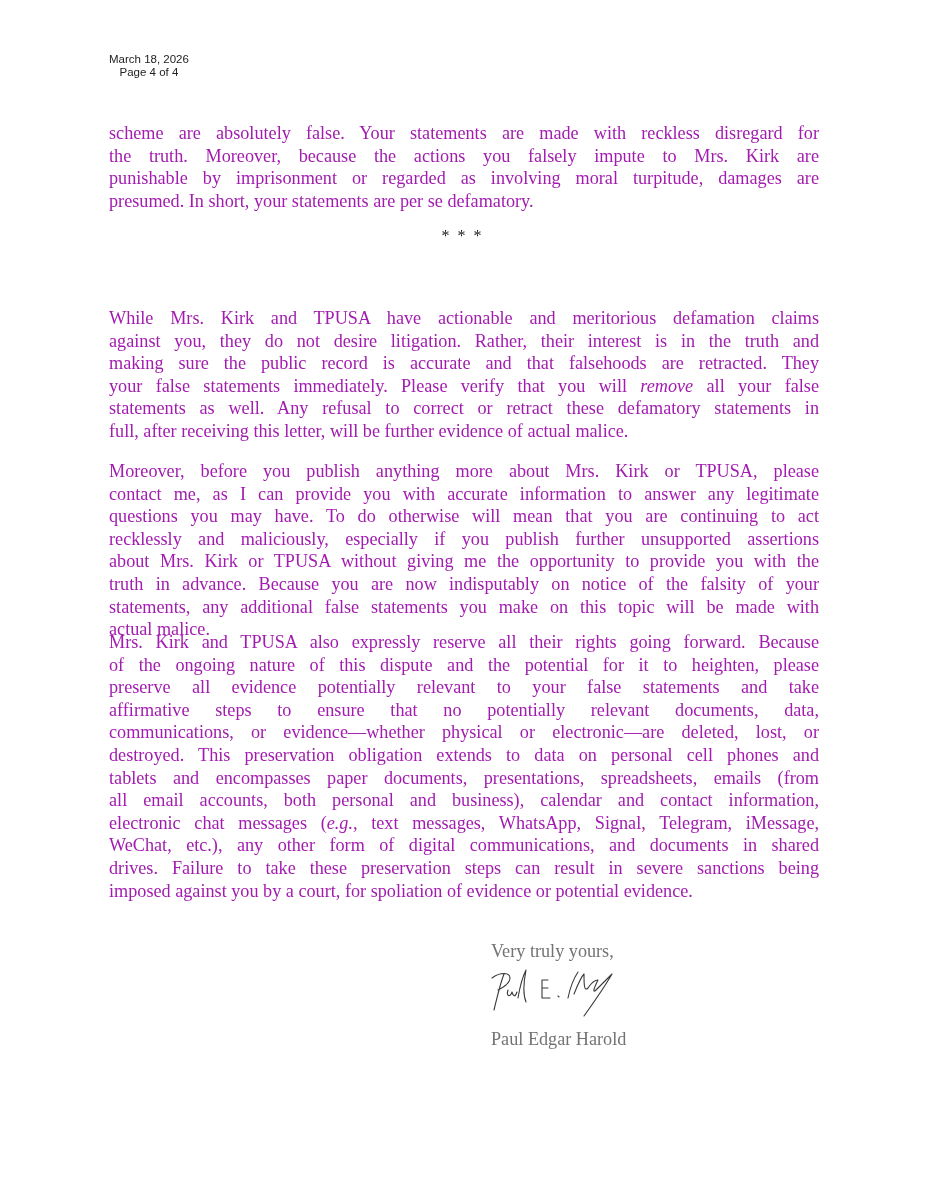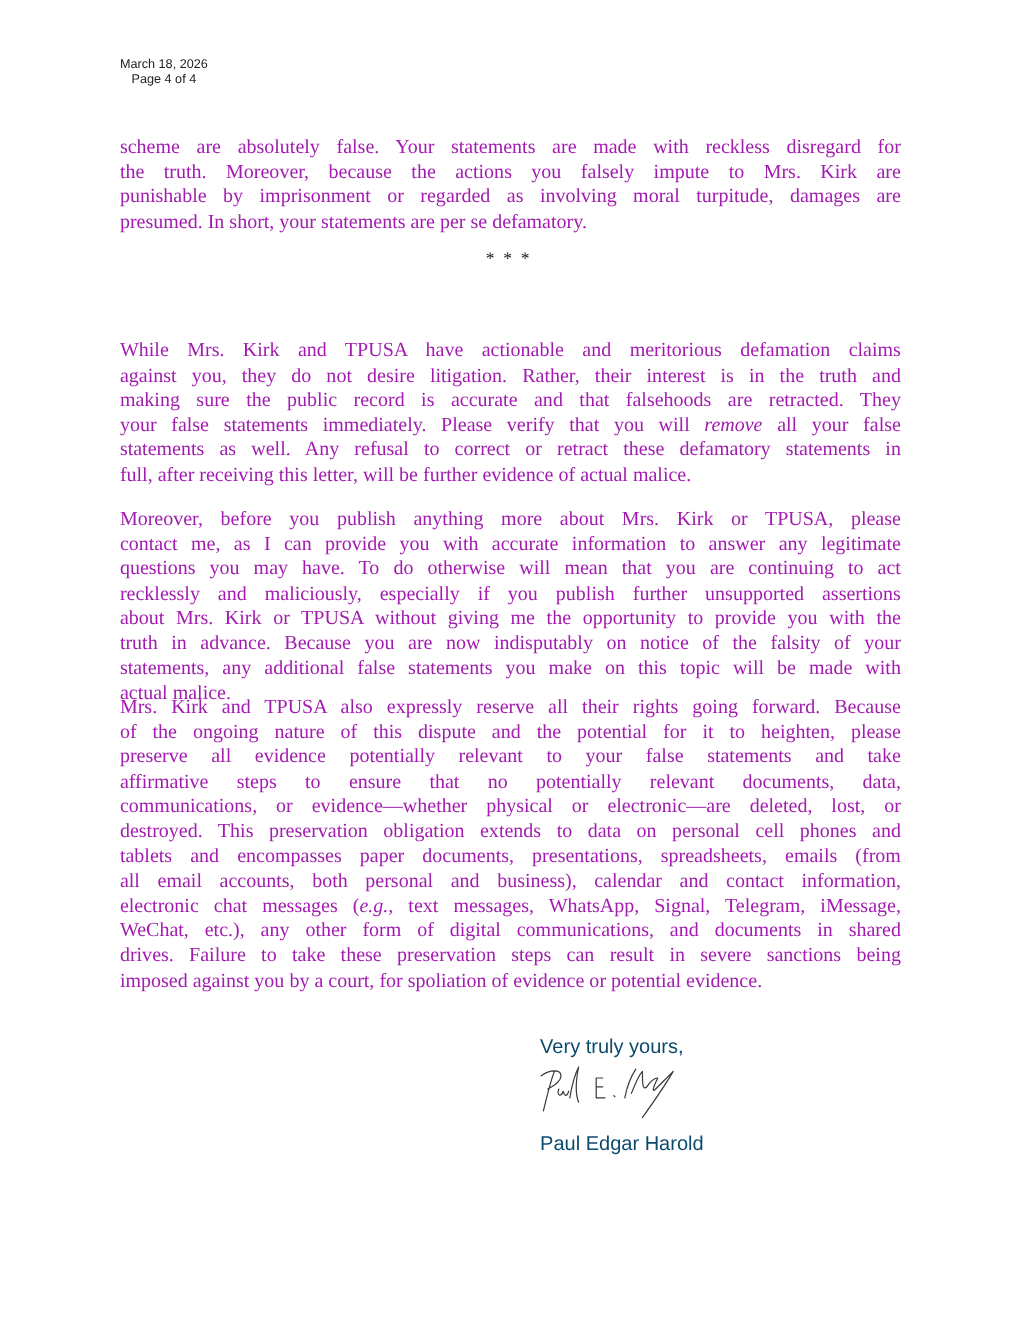--- a/index.html
+++ b/index.html
@@ -7,21 +7,21 @@
     .header { position: absolute; left: 109px; top: 53px; font-family: "Liberation Sans", sans-serif; font-size: 11.5px; line-height: 13px; color: #222; text-align: center; }
     .body-text { position: absolute; left: 109px; width: 710px; font-family: "Liberation Serif", serif; font-size: 18.2px; line-height: 22.6px; color: #a21caf; }
     .line { display: block; white-space: nowrap; text-align: justify; text-align-last: justify; height: 22.6px; }
     .line.last { text-align-last: left; }
     .para { margin: 0; }
     #p1 { top: 122px; }
     #stars { position: absolute; top: 227px; left: 0; width: 925px; text-align: center; font-family: "Liberation Serif", serif; font-size: 16px; letter-spacing: 2px; }
     #p2 { top: 267px; margin-top: 40px; }
     #p3 { top: 460px; }
     #p4 { top: 631px; }
-    .closing { position: absolute; left: 491px; font-family: Liberation Sans, sans-serif; font-size: 18.2px; line-height: 22px; color: #0c4a6e; white-space: nowrap; }
+    .closing { position: absolute; left: 491px; font-family: Liberation Serif, serif; font-size: 18.2px; line-height: 22px; color: #737373; white-space: nowrap; }
     #closing-salutation { top: 940px; }
     #signature { position: absolute; left: 488px; top: 966px; width: 160px; height: 52px; }
     #closing-name { top: 1028px; }
     em { font-style: italic; }
   </style>
 </head>
 <body>
 
 <div class="header">
   <div>March 18, 2026</div>

